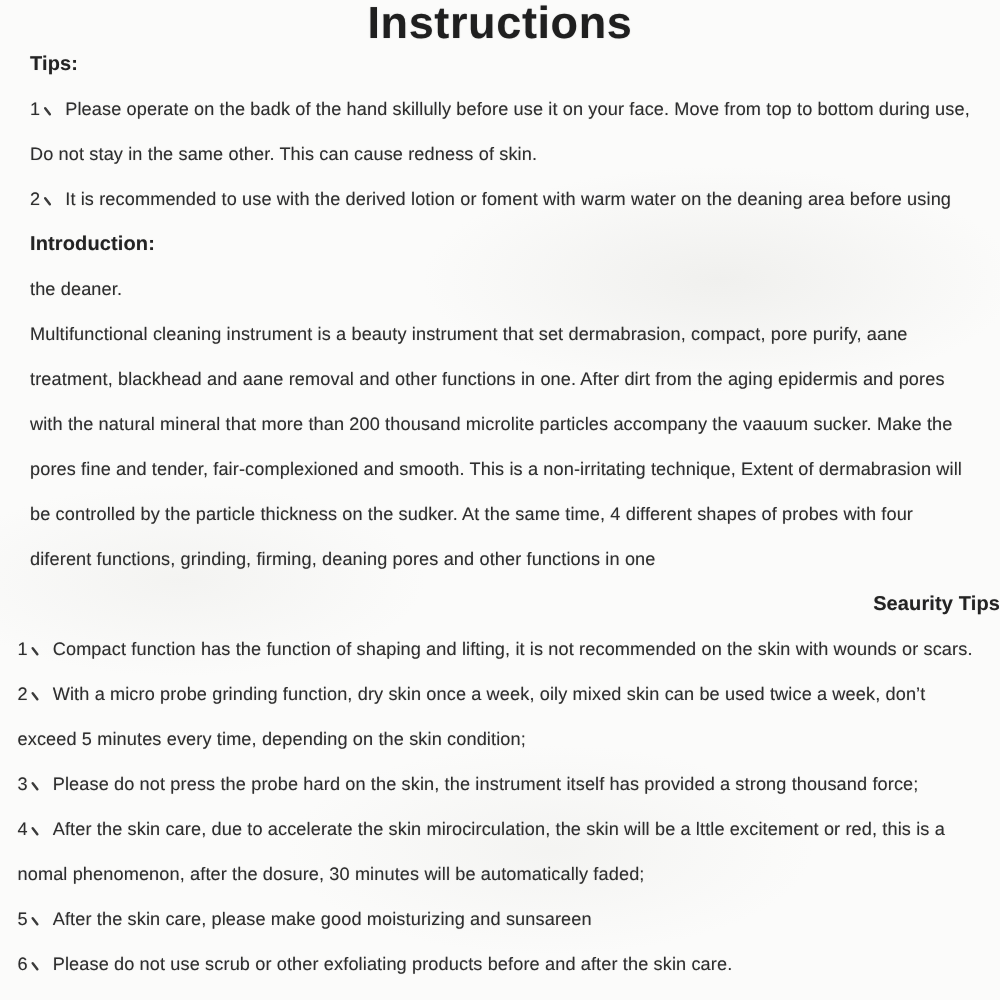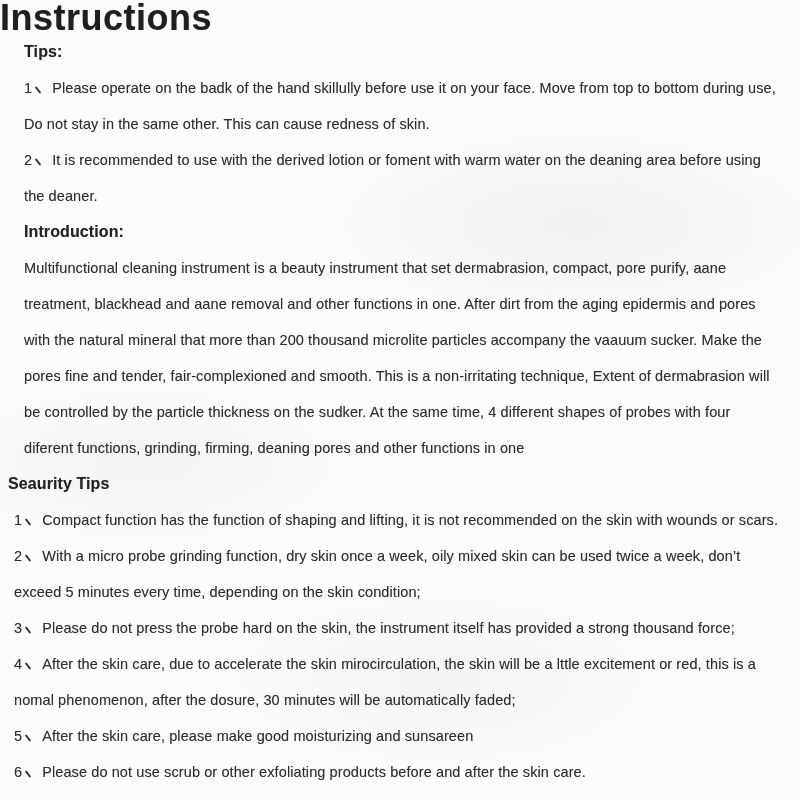--- a/index.html
+++ b/index.html
@@ -9,33 +9,33 @@
     color:#2e2e2e;
     background:
       radial-gradient(ellipse 340px 130px at 72% 28%, rgba(231,231,228,.55), transparent 70%),
       radial-gradient(ellipse 280px 110px at 18% 58%, rgba(234,234,231,.45), transparent 70%),
       radial-gradient(ellipse 300px 120px at 55% 85%, rgba(233,233,230,.4), transparent 70%),
       #fbfbfa;
   }
   .page{width:800px;height:800px;}
   .title{
     height:34px;line-height:36px;margin:0;
-    font-size:36px;font-weight:700;color:#1f1f1f;
+    font-size:36px;font-weight:700;text-align:center;color:#1f1f1f;
     letter-spacing:0.5px;
     text-shadow:0 0 1px rgba(60,60,60,.35);
   }
   .row{
     height:36px;line-height:36px;
     font-size:14.5px;letter-spacing:0.1px;
     padding-left:24px;white-space:nowrap;overflow:hidden;
     text-shadow:0 0 0.7px rgba(90,90,90,.45);
   }
   .row.sec{padding-left:14px;}
   .heading{font-weight:700;font-size:16px;color:#232323;}
-  .heading.sec-head{padding-left:8px;}
+  .heading.sec-head{padding-left:26px;text-align:right;}
   .num{display:inline-block;}
   .tick{
     display:inline-block;width:2px;height:8px;background:#3c3c3c;
     border-radius:1px;transform:rotate(-38deg);
     margin:0 13px 0 5px;vertical-align:-1px;
   }
   .txt{display:inline;}
 </style>
 </head>
 <body>
@@ -47,23 +47,23 @@
   <div class="row heading">Tips:</div>
 
   <div class="row">
     <span class="num">1</span><span class="tick"></span><span class="txt">Please operate on the badk of the hand skillully before use it on your face. Move from top to bottom during use,</span>
   </div>
   <div class="row">Do not stay in the same other. This can cause redness of skin.</div>
 
   <div class="row">
     <span class="num">2</span><span class="tick"></span><span class="txt">It is recommended to use with the derived lotion or foment with warm water on the deaning area before using</span>
   </div>
+  <div class="row heading">Introduction:</div>
+
   <div class="row">the deaner.</div>
-
-  <div class="row heading">Introduction:</div>
   <div class="row">Multifunctional cleaning instrument is a beauty instrument that set dermabrasion, compact, pore purify, aane</div>
   <div class="row">treatment, blackhead and aane removal and other functions in one. After dirt from the aging epidermis and pores</div>
   <div class="row">with the natural mineral that more than 200 thousand microlite particles accompany the vaauum sucker. Make the</div>
   <div class="row">pores fine and tender, fair-complexioned and smooth. This is a non-irritating technique, Extent of dermabrasion will</div>
   <div class="row">be controlled by the particle thickness on the sudker. At the same time, 4 different shapes of probes with four</div>
   <div class="row">diferent functions, grinding, firming, deaning pores and other functions in one</div>
 
   <div class="row heading sec-head">Seaurity Tips</div>
 
   <div class="row sec">

